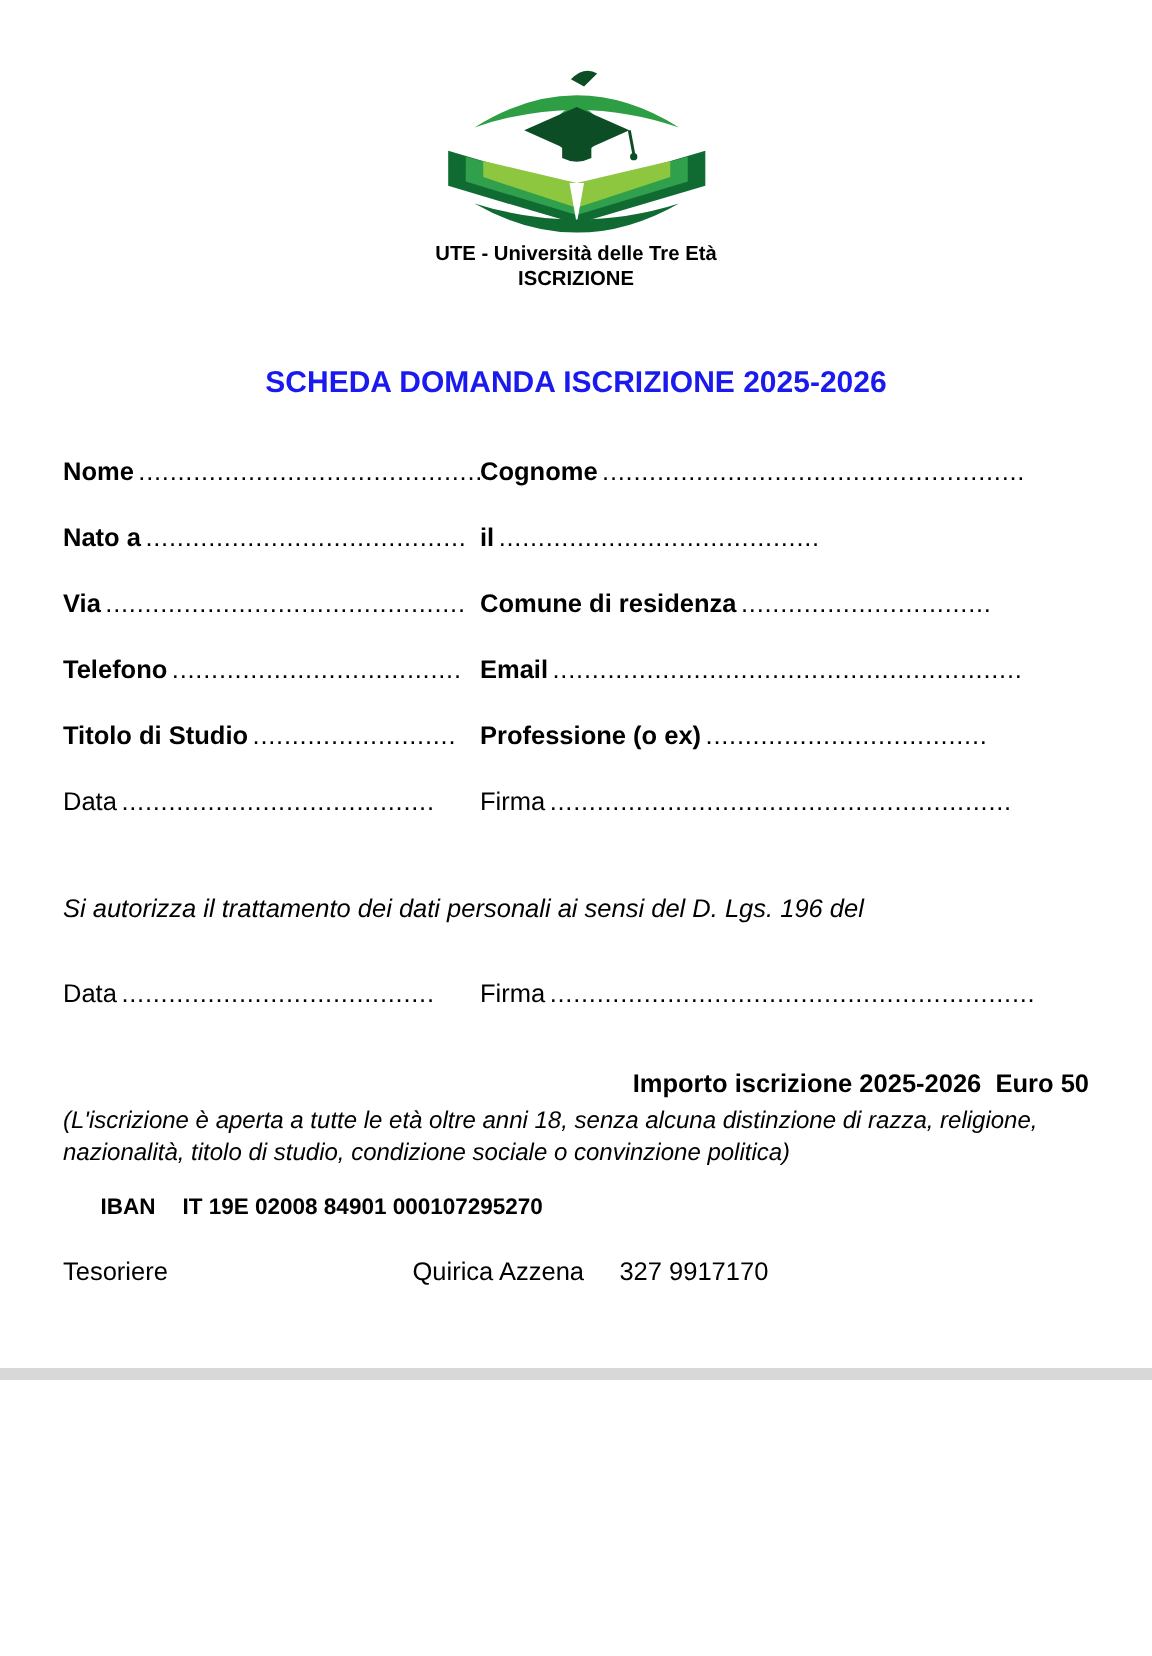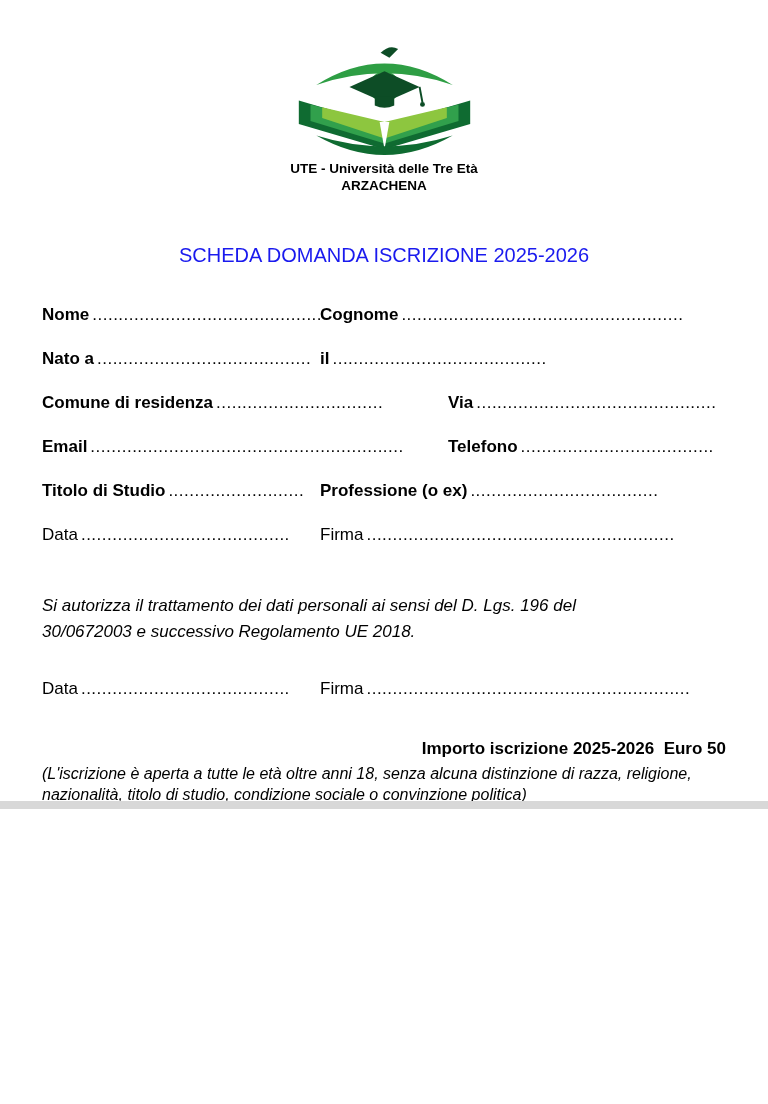--- a/index.html
+++ b/index.html
@@ -1,27 +1,27 @@
 <!DOCTYPE html>
 <html><head>
 <meta charset="utf-8">
 <style>
   html,body{margin:0;padding:0;background:#ffffff;}
   .page{
-    width:768px;height:809px;box-sizing:border-box;
+    width:768px;height:920px;box-sizing:border-box;
     padding:46px 42px 4px 42px;position:relative;overflow:hidden;
     background:#ffffff;color:#000;
     font-family:"Liberation Sans",sans-serif;
   }
   .logo-wrap{text-align:center;}
   .logo-wrap svg{display:block;margin:0 auto;}
   .logo-caption{font-weight:bold;font-size:13.5px;line-height:17px;margin-top:2px;}
   .logo-caption.second{margin-top:0;}
   .title{
-    font-size:20px;font-weight:normal;color:#1a1aee;
+    font-size:20px;font-weight:bold;color:#1a1aee;
     text-align:center;margin:50px 0 0 0;line-height:23px;
   }
   .form{margin-top:38px;font-size:17px;}
   .row{display:flex;line-height:20px;margin-bottom:24px;}
   .cell{white-space:nowrap;overflow:hidden;}
   .cell.left{flex:0 0 278px;}
   .cell.right{flex:1;}
   .cell.full{flex:1;}
   .lbl{font-weight:bold;}
   .row.plain .lbl{font-weight:400;}
@@ -64,21 +64,21 @@
 
       <path d="M100 106 L188 80 L188 56 L100 82 Z" fill="#0f6b31"></path>
       <path d="M100 100 L176 77 L176 60 L100 80 Z" fill="#31a04c"></path>
       <path d="M100 95 L164 74 L164 63 L100 78 Z" fill="#8dc63f"></path>
 
       <polygon points="95,78 105,78 100,106" fill="#ffffff"></polygon>
 
       <path d="M30 92 Q100 114 170 92 Q100 132 30 92 Z" fill="#0f6b31"></path>
     </svg>
     <div class="logo-caption">UTE - Università delle Tre Età</div>
-    <div class="logo-caption second">ARZACHENA</div>
+    <div class="logo-caption second">ISCRIZIONE</div>
   </div>
 
   <div class="title">SCHEDA DOMANDA ISCRIZIONE 2025-2026</div>
 
   <div class="form">
 
     <div class="row">
       <div class="cell left">
         <span class="lbl">Nome</span><span class="dots">..............................................</span>
       </div>
@@ -90,34 +90,34 @@
     <div class="row">
       <div class="cell left">
         <span class="lbl">Nato a</span><span class="dots">.........................................</span>
       </div>
       <div class="cell right">
         <span class="lbl">il</span><span class="dots">.........................................</span>
       </div>
     </div>
 
     <div class="row">
+      <div class="cell left">
+        <span class="lbl">Via</span><span class="dots">..............................................</span>
+      </div>
       <div class="cell right">
         <span class="lbl">Comune di residenza</span><span class="dots">................................</span>
-      </div>
-      <div class="cell left">
-        <span class="lbl">Via</span><span class="dots">..............................................</span>
       </div>
     </div>
 
     <div class="row">
+      <div class="cell left">
+        <span class="lbl">Telefono</span><span class="dots">.....................................</span>
+      </div>
       <div class="cell right">
         <span class="lbl">Email</span><span class="dots">............................................................</span>
-      </div>
-      <div class="cell left">
-        <span class="lbl">Telefono</span><span class="dots">.....................................</span>
       </div>
     </div>
 
 
     <div class="row">
       <div class="cell left">
         <span class="lbl">Titolo di Studio</span><span class="dots">..........................</span>
       </div>
       <div class="cell right">
         <span class="lbl">Professione (o ex)</span><span class="dots">....................................</span>
@@ -130,21 +130,20 @@
       </div>
       <div class="cell right">
         <span class="lbl">Firma</span><span class="dots">...........................................................</span>
       </div>
     </div>
 
   </div>
 
   <div class="privacy">
     <div>Si autorizza il trattamento dei dati personali ai sensi del D. Lgs. 196 del</div>
-    <div>30/0672003 e successivo Regolamento UE 2018.</div>
   </div>
 
   <div class="form" style="margin-top:0;">
     <div class="row plain sig-row">
       <div class="cell left">
         <span class="lbl">Data</span><span class="dots">........................................</span>
       </div>
       <div class="cell right">
         <span class="lbl">Firma</span><span class="dots">..............................................................</span>
       </div>

